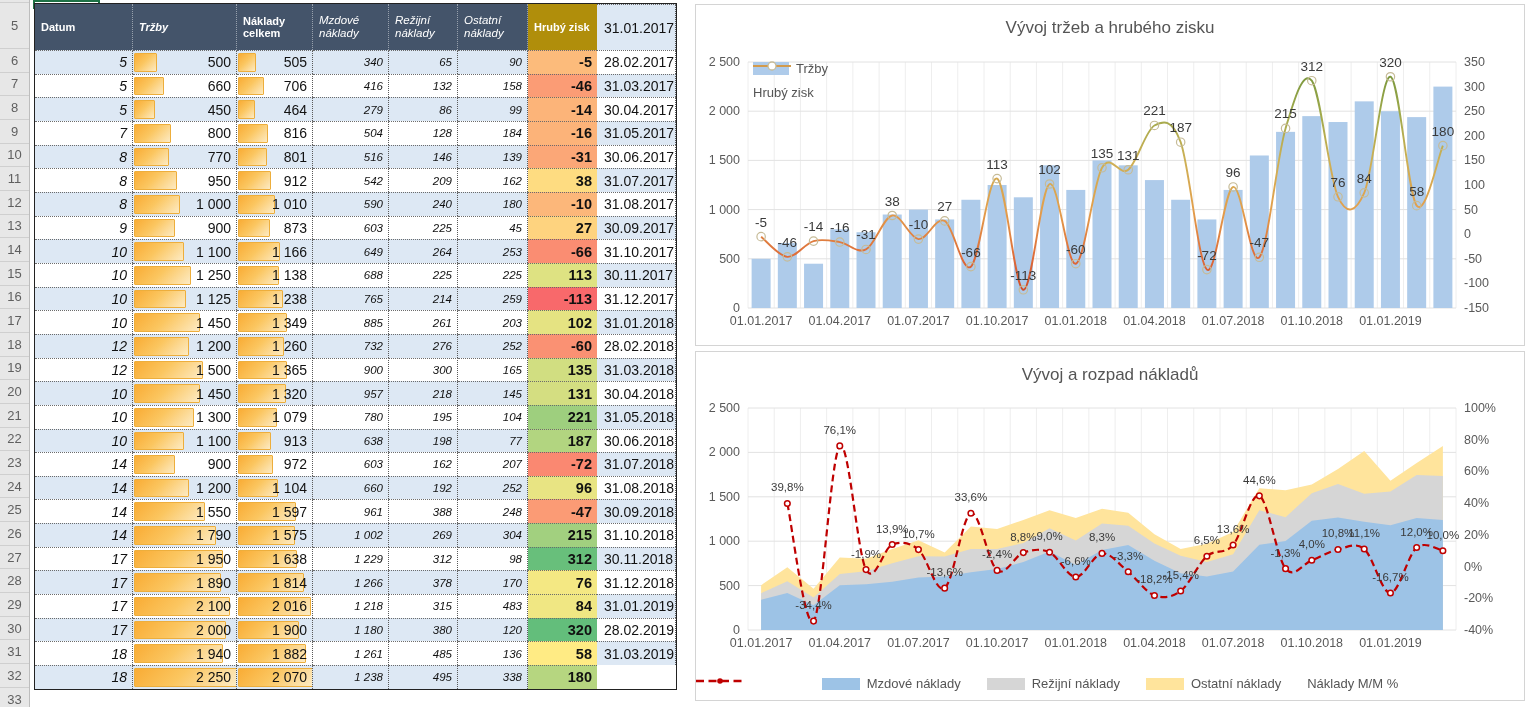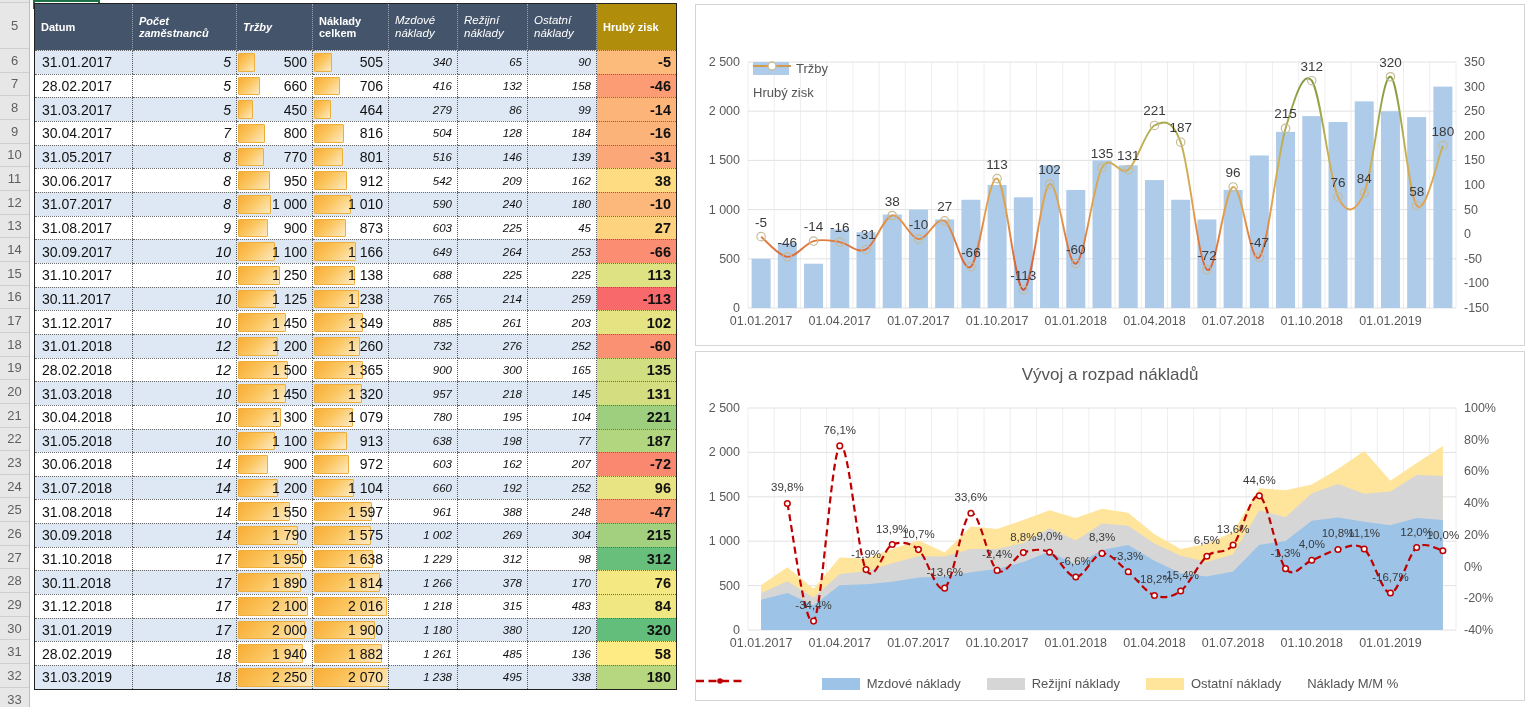--- a/index.html
+++ b/index.html
@@ -87,21 +87,20 @@
       <div class="gcell" style="height: 23.67px;">31</div>
       <div class="gcell" style="height: 23.67px;">32</div>
       <div class="gcell" style="height: 23.67px;">33</div>
     </div>
   <div class="sel-h"></div>
   <div class="sel-l"></div>
   <div class="sel-r"></div>
 
   <div class="table" id="table">
       <div class="hc">Datum</div>
-      <div class="hc italic">Počet zaměstnanců</div>
       <div class="hc italic">Tržby</div>
       <div class="hc">Náklady celkem</div>
       <div class="hc small">Mzdové náklady</div>
       <div class="hc small">Režijní náklady</div>
       <div class="hc small">Ostatní náklady</div>
       <div class="hc gold">Hrubý zisk</div>
       <div class="tc date rowA">31.01.2017</div>
       <div class="tc right italic rowA">5</div>
       <div class="tc right rowA">
         <div class="dbar" style="width: 22.2222%;"></div>
@@ -637,20 +636,21 @@
           <text x="563.3333333333333" y="242.324" text-anchor="middle" font-size="13.5" fill="#3A3A3A" font-family="&quot;Liberation Sans&quot;,sans-serif">-47</text>
           <text x="589.5555555555555" y="113.42000000000002" text-anchor="middle" font-size="13.5" fill="#3A3A3A" font-family="&quot;Liberation Sans&quot;,sans-serif">215</text>
           <text x="615.7777777777777" y="65.696" text-anchor="middle" font-size="13.5" fill="#3A3A3A" font-family="&quot;Liberation Sans&quot;,sans-serif">312</text>
           <text x="642" y="181.808" text-anchor="middle" font-size="13.5" fill="#3A3A3A" font-family="&quot;Liberation Sans&quot;,sans-serif">76</text>
           <text x="668.2222222222222" y="177.872" text-anchor="middle" font-size="13.5" fill="#3A3A3A" font-family="&quot;Liberation Sans&quot;,sans-serif">84</text>
           <text x="694.4444444444445" y="61.76000000000002" text-anchor="middle" font-size="13.5" fill="#3A3A3A" font-family="&quot;Liberation Sans&quot;,sans-serif">320</text>
           <text x="720.6666666666666" y="190.664" text-anchor="middle" font-size="13.5" fill="#3A3A3A" font-family="&quot;Liberation Sans&quot;,sans-serif">58</text>
           <text x="746.8888888888889" y="130.64" text-anchor="middle" font-size="13.5" fill="#3A3A3A" font-family="&quot;Liberation Sans&quot;,sans-serif">180</text>
         </g>
       </svg>
+    <div class="chart-title">Vývoj tržeb a hrubého zisku</div>
     <div class="legend1">
       <div class="li">
         <span class="sw" style="width:36px;height:13px;background:#AECBEA;"></span>
         <span>Tržby</span>
       </div>
       <div class="li">
         <svg width="38" height="12">
           <line x1="0" y1="6" x2="38" y2="6" stroke="#D29A4C" stroke-width="1.8"></line>
           <circle cx="19" cy="6" r="4" fill="#fff" stroke="#C6BB97" stroke-width="1.3"></circle>
         </svg>

